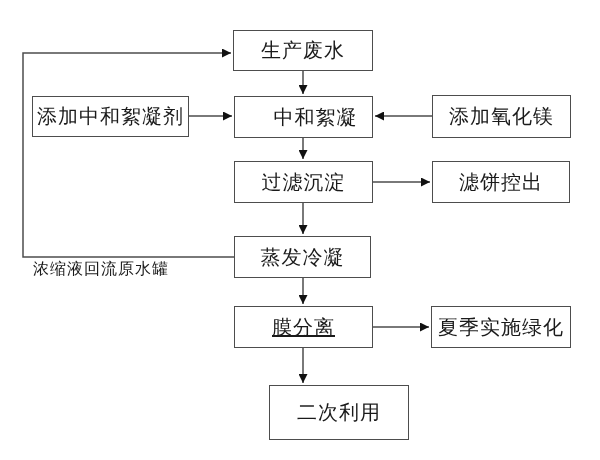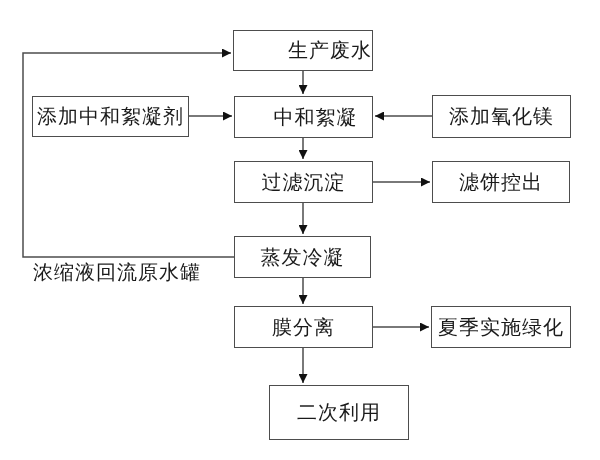--- a/index.html
+++ b/index.html
@@ -30,34 +30,34 @@
     display: flex;
     align-items: center;
     justify-content: center;
     font-size: 20px;
     letter-spacing: 1px;
     color: #1a1a1a;
     white-space: nowrap;
   }
   .edge-label {
     position: absolute;
-    font-size: 20px;
+    font-size: 16px;
     letter-spacing: 1px;
     color: #1a1a1a;
     white-space: nowrap;
   }
   
-  .n-production   { left: 233px; top: 30px;  width: 140px; height: 41px; justify-content: flex-end; }
+  .n-production   { left: 233px; top: 30px;  width: 140px; height: 41px; }
   .n-addfloc      { left: 32px;  top: 96px;  width: 157px; height: 41px; justify-content: center; }
   .n-neutral      { left: 234px; top: 96px;  width: 139px; height: 42px; padding-left: 24px; }
   .n-addmgo       { left: 432px; top: 95px;  width: 139px; height: 43px; }
   .n-filter       { left: 234px; top: 161px; width: 139px; height: 42px; }
   .n-cake         { left: 432px; top: 161px; width: 138px; height: 42px; }
   .n-evap         { left: 234px; top: 236px; width: 137px; height: 42px; }
-  .n-membrane     { left: 234px; top: 306px; width: 139px; height: 42px; }
+  .n-membrane     { left: 234px; top: 306px; width: 139px; height: 42px; text-decoration: underline; }
   .n-greening     { left: 431px; top: 306px; width: 140px; height: 42px; }
   .n-secondary    { left: 233px; top: 385px; width: 140px; height: 55px; margin-left: 36px; }
   .l-return       { left: 33px;  top: 259px; }
 </style>
 </head>
 <body>
 
 <div class="canvas">
 
   <svg class="edges-layer" width="600" height="460" viewBox="0 0 600 460" xmlns="http://www.w3.org/2000/svg">

